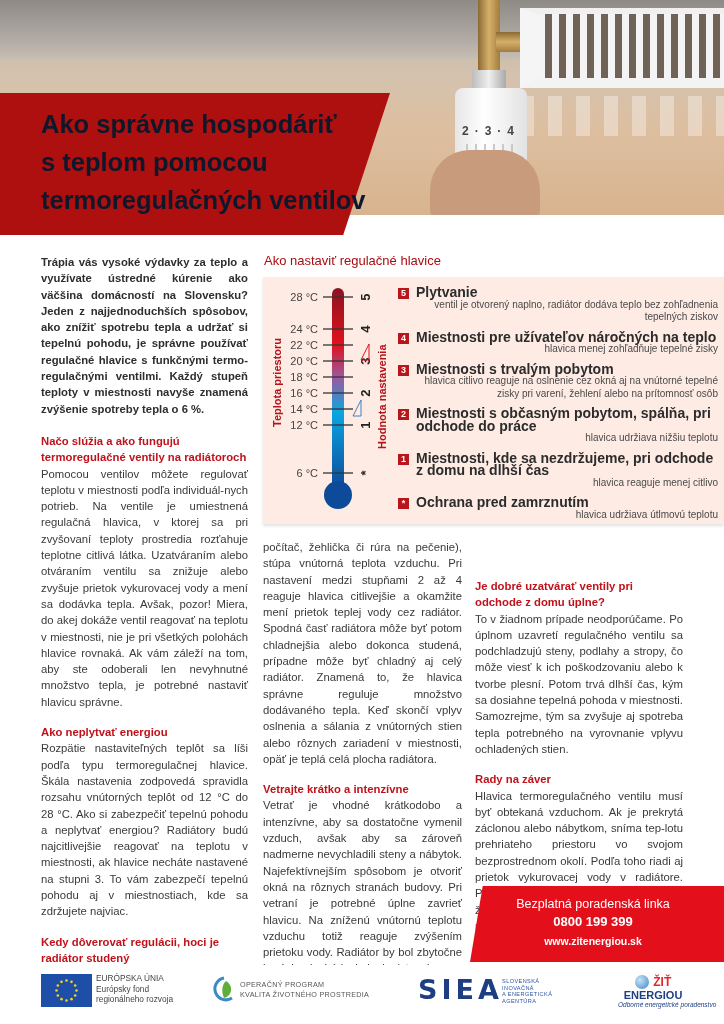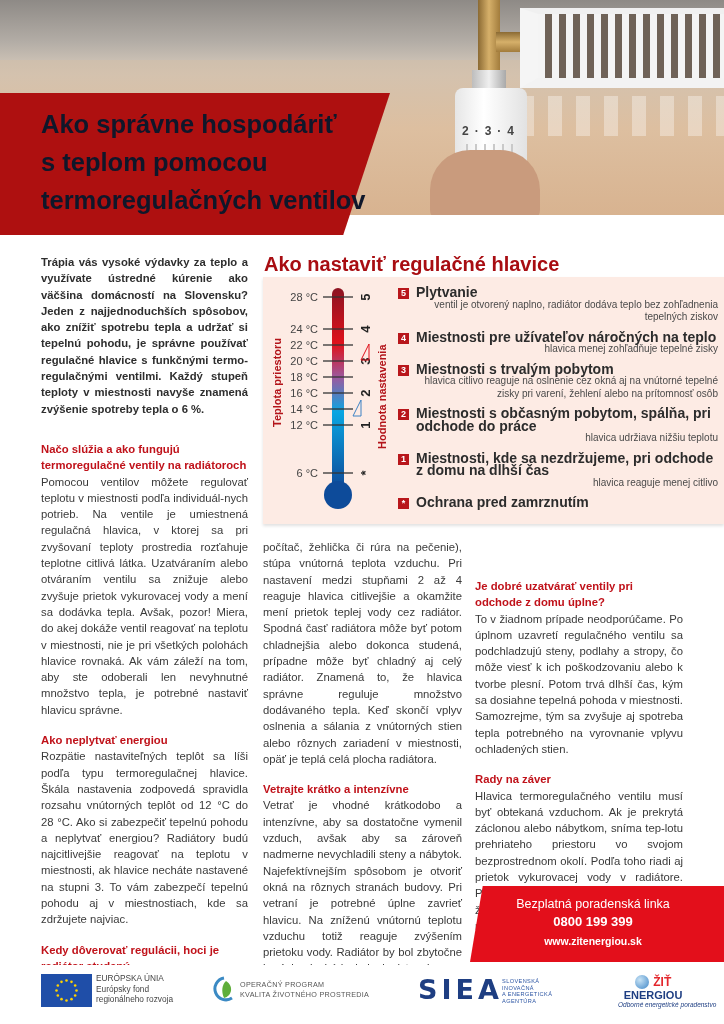--- a/index.html
+++ b/index.html
@@ -58,21 +58,21 @@
   .col { position: absolute; font-size: 11.3px; line-height: 16.3px; color: #3a3a3a; text-align: justify; }
   .col-left { left: 41px; top: 254px; width: 207px; }
   .col-mid { left: 263px; top: 539px; width: 199px; }
   .col-right { left: 475px; top: 539px; width: 208px; margin-top: 39px; }
   .intro { font-weight: bold; color: #2e2e2e; }
   .section-head { color: #c0121a; font-weight: bold; margin-top: 14px; text-align: left; }
   .section-head.first { margin-top: 0; }
   .col p { margin: 0; }
 
   
-  .reg-title { position: absolute; left: 264px; top: 253px; font-size: 20px; font-weight: bold; color: #a80d12; }
+  .reg-title { position: absolute; left: 264px; top: 253px; font-size: 13px; font-weight: normal; color: #a80d12; }
   .reg-box { position: absolute; left: 263px; top: 277px; width: 461px; height: 247px;
     background: #fdebe4; box-shadow: 0 2px 3px rgba(0,0,0,0.12); }
   .thermo-wrap { position: absolute; left: 263px; top: 277px; width: 135px; height: 247px; }
   .legend { position: absolute; left: 398px; top: 286px; width: 320px; }
   .legend-item { position: relative; padding-left: 18px; margin-bottom: 7px; }
   .legend-badge { position: absolute; left: 0; top: 2px; width: 11px; height: 11px; background: #b8161b;
     color: #fff; font-size: 9px; line-height: 11px; font-weight: bold; text-align: center; }
   .legend-title { font-size: 14px; font-weight: bold; color: #2c2c2c; line-height: 12.5px; }
   .legend-desc { font-size: 10px; color: #4a4a4a; line-height: 12.5px; text-align: right; }
 
@@ -119,21 +119,21 @@
 
 <div class="title-banner"></div>
 <h1 class="title">
   <b>Ako správne hospodáriť</b><br>
   <b>s teplom</b><span class="light"> pomocou</span><br>
   <span class="light">termoregulačných ventilov</span>
 </h1>
 
 <div class="col col-left">
   <p class="intro">Trápia vás vysoké výdavky za teplo a využívate ústredné kúrenie ako väčšina domácností na Slovensku? Jeden z najjednoduchších spôsobov, ako znížiť spotrebu tepla a udržať si tepelnú pohodu, je správne používať regulačné hlavice s funkčnými termo-regulačnými ventilmi. Každý stupeň teploty v miestnosti navyše znamená zvýšenie spotreby tepla o 6 %.</p>
-  <div class="section-head" style="margin-top:24px">Načo slúžia a ako fungujú termoregulačné ventily na radiátoroch</div>
+  <div class="section-head" style="margin-top:16px">Načo slúžia a ako fungujú termoregulačné ventily na radiátoroch</div>
   <p>Pomocou ventilov môžete regulovať teplotu v miestnosti podľa individuál-nych potrieb. Na ventile je umiestnená regulačná hlavica, v ktorej sa pri zvyšovaní teploty prostredia rozťahuje teplotne citlivá látka. Uzatváraním alebo otváraním ventilu sa znižuje alebo zvyšuje prietok vykurovacej vody a mení sa dodávka tepla. Avšak, pozor! Miera, do akej dokáže ventil reagovať na teplotu v miestnosti, nie je pri všetkých polohách hlavice rovnaká. Ak vám záleží na tom, aby ste odoberali len nevyhnutné množstvo tepla, je potrebné nastaviť hlavicu správne.</p>
   <div class="section-head">Ako neplytvať energiou</div>
   <p>Rozpätie nastaviteľných teplôt sa líši podľa typu termoregulačnej hlavice. Škála nastavenia zodpovedá spravidla rozsahu vnútorných teplôt od 12 °C do 28 °C. Ako si zabezpečiť tepelnú pohodu a neplytvať energiou? Radiátory budú najcitlivejšie reagovať na teplotu v miestnosti, ak hlavice necháte nastavené na stupni 3. To vám zabezpečí tepelnú pohodu aj v miestnostiach, kde sa zdržujete najviac.</p>
   <div class="section-head">Kedy dôverovať regulácii, hoci je radiátor studený</div>
   <p>Ak do miestnosti svieti slnko alebo teplo v nej produkujú zariadenia (napríklad</p>
 </div>
 
 <div class="reg-title">Ako nastaviť regulačné hlavice</div>
 <div class="reg-box"></div>
 
@@ -205,20 +205,21 @@
       <div class="legend-desc">hlavica udržiava nižšiu teplotu</div>
     </div>
     <div class="legend-item">
       <div class="legend-badge">1</div>
       <div class="legend-title">Miestnosti, kde sa nezdržujeme, pri odchode z domu na dlhší čas</div>
       <div class="legend-desc">hlavica reaguje menej citlivo</div>
     </div>
     <div class="legend-item">
       <div class="legend-badge">*</div>
       <div class="legend-title">Ochrana pred zamrznutím</div>
+      <div class="legend-desc">hlavica udržiava útlmovú teplotu</div>
     </div>
   </div>
 
 <div class="col col-mid">
   <p>počítač, žehlička či rúra na pečenie), stúpa vnútorná teplota vzduchu. Pri nastavení medzi stupňami 2 až 4 reaguje hlavica citlivejšie a okamžite mení prietok teplej vody cez radiátor. Spodná časť radiátora môže byť potom chladnejšia alebo dokonca studená, prípadne môže byť chladný aj celý radiátor. Znamená to, že hlavica správne reguluje množstvo dodávaného tepla. Keď skončí vplyv oslnenia a sálania z vnútorných stien alebo rôznych zariadení v miestnosti, opäť je teplá celá plocha radiátora.</p>
   <div class="section-head">Vetrajte krátko a intenzívne</div>
   <p>Vetrať je vhodné krátkodobo a intenzívne, aby sa dostatočne vymenil vzduch, avšak aby sa zároveň nadmerne nevychladili steny a nábytok. Najefektívnejším spôsobom je otvoriť okná na rôznych stranách budovy. Pri vetraní je potrebné úplne zavrieť hlavicu. Na zníženú vnútornú teplotu vzduchu totiž reaguje zvýšením prietoku vody. Radiátor by bol zbytočne horúci a dochádzalo by k plytvaniu.</p>
 </div>
 
 <div class="col col-right">

